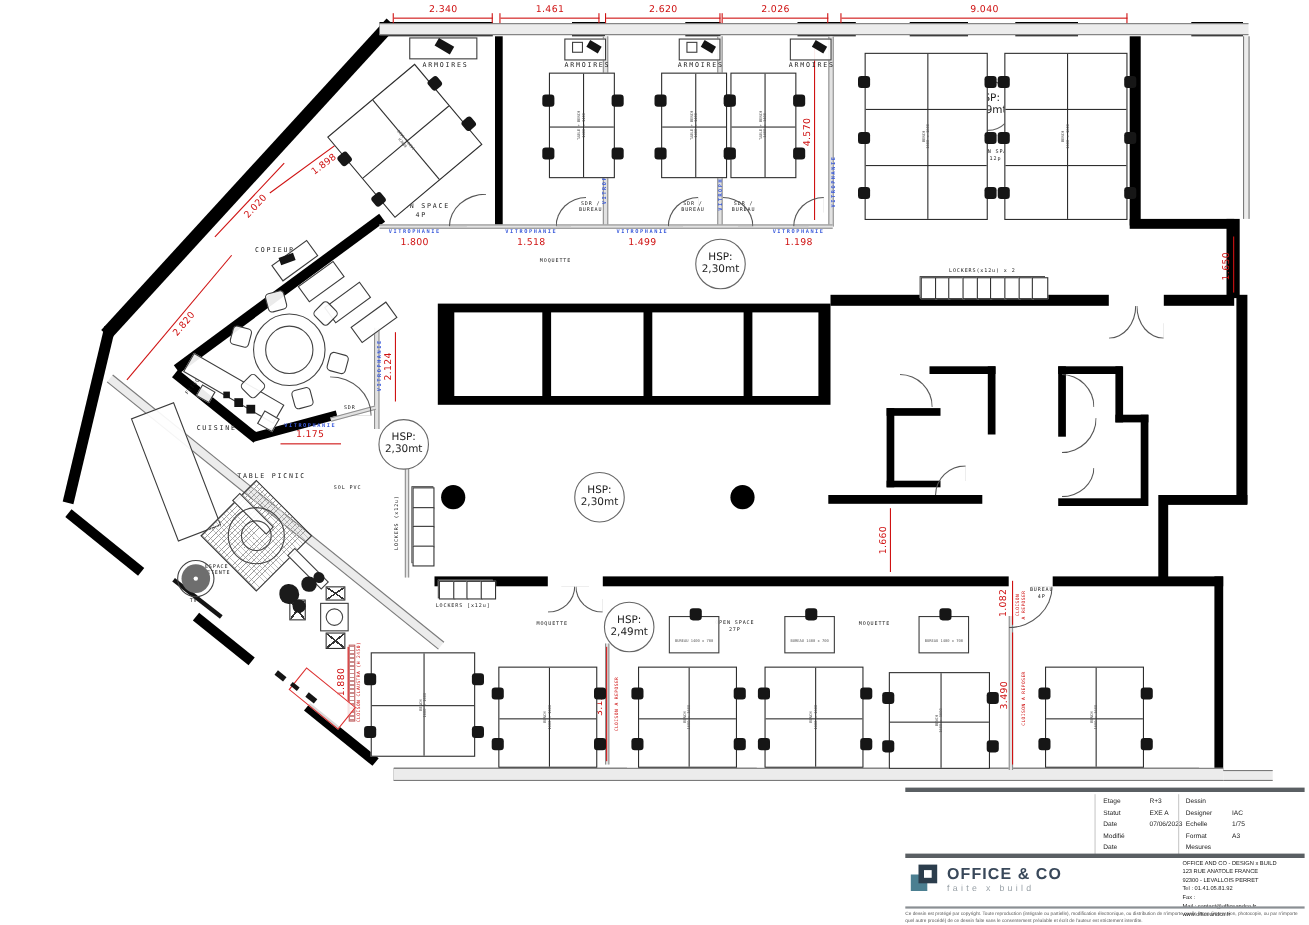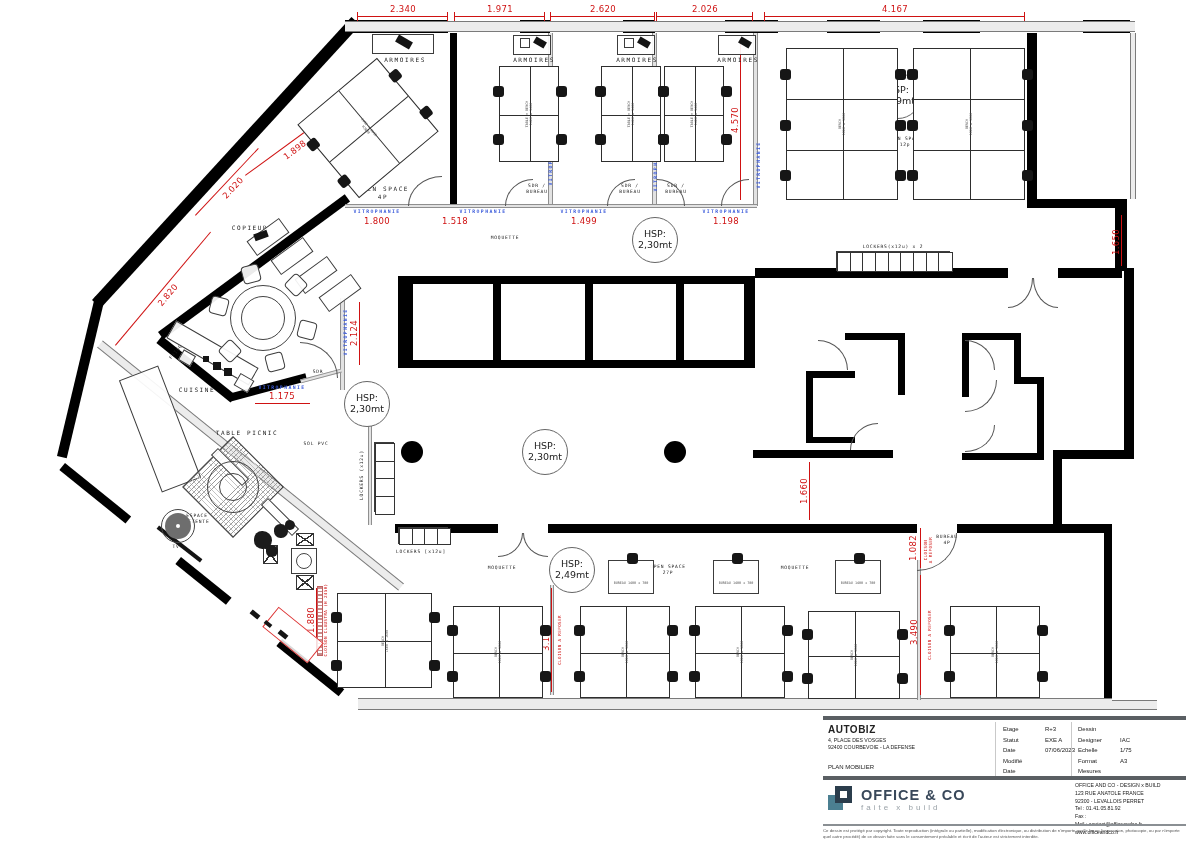--- a/index.html
+++ b/index.html
@@ -155,34 +155,34 @@
       <div class="abs dim" style="left: 552px; top: 588px; width: 104px; height: 1px; transform: rotate(90deg); transform-origin: 0px 0px;"></div>
       <div class="abs dim" style="left: 921px; top: 575px; width: 120px; height: 1px; transform: rotate(90deg); transform-origin: 0px 0px;"></div>
       <div class="abs dim" style="left: 921px; top: 528px; width: 40px; height: 1px; transform: rotate(90deg); transform-origin: 0px 0px;"></div>
       <div class="abs dim" style="left: 317px; top: 588px; width: 64px; height: 1px; transform: rotate(90deg); transform-origin: 0px 0px;"></div>
       <div class="abs dim" style="left: 360px; top: 302px; width: 63px; height: 1px; transform: rotate(90deg); transform-origin: 0px 0px;"></div>
       <div class="abs dim" style="left: 255px; top: 403px; width: 55px; height: 1px; transform: rotate(0deg); transform-origin: 0px 0px;"></div>
       <div class="abs dim" style="left: 195px; top: 215px; width: 91.9674px; height: 1px; transform: rotate(-46.7624deg); transform-origin: 0px 0px;"></div>
       <div class="abs dim" style="left: 245px; top: 175px; width: 105.209px; height: 1px; transform: rotate(-36.1075deg); transform-origin: 0px 0px;"></div>
       <div class="abs dim" style="left: 115px; top: 345px; width: 147.628px; height: 1px; transform: rotate(-49.946deg); transform-origin: 0px 0px;"></div>
       <div class="abs lab r" style="left: 403px; top: 9px; transform: translate(-50%, -50%);">2.340</div>
-      <div class="abs lab r" style="left: 500px; top: 9px; transform: translate(-50%, -50%);">1.971</div>
+      <div class="abs lab r" style="left: 500px; top: 9px; transform: translate(-50%, -50%);">1.461</div>
       <div class="abs lab r" style="left: 603px; top: 9px; transform: translate(-50%, -50%);">2.620</div>
       <div class="abs lab r" style="left: 705px; top: 9px; transform: translate(-50%, -50%);">2.026</div>
-      <div class="abs lab r" style="left: 895px; top: 9px; transform: translate(-50%, -50%);">4.167</div>
+      <div class="abs lab r" style="left: 895px; top: 9px; transform: translate(-50%, -50%);">9.040</div>
       <div class="abs lab r" style="left: 233px; top: 188px; transform: translate(-50%, -50%) rotate(-47deg);">2.020</div>
       <div class="abs lab r" style="left: 295px; top: 150px; transform: translate(-50%, -50%) rotate(-37deg);">1.898</div>
       <div class="abs lab r" style="left: 168px; top: 295px; transform: translate(-50%, -50%) rotate(-50deg);">2.820</div>
       <div class="abs lab r" style="left: 735px; top: 120px; transform: translate(-50%, -50%) rotate(-90deg);">4.570</div>
       <div class="abs lab r" style="left: 1116px; top: 242px; transform: translate(-50%, -50%) rotate(-90deg);">1.650</div>
       <div class="abs lab r" style="left: 804px; top: 491px; transform: translate(-50%, -50%) rotate(-90deg);">1.660</div>
       <div class="abs lab r" style="left: 354px; top: 333px; transform: translate(-50%, -50%) rotate(-90deg);">2.124</div>
       <div class="abs lab r" style="left: 282px; top: 396px; transform: translate(-50%, -50%);">1.175</div>
       <div class="abs lab r" style="left: 377px; top: 221px; transform: translate(-50%, -50%);">1.800</div>
-      <div class="abs lab r" style="left: 455px; top: 221px; transform: translate(-50%, -50%);">1.518</div>
+      <div class="abs lab r" style="left: 483px; top: 221px; transform: translate(-50%, -50%);">1.518</div>
       <div class="abs lab r" style="left: 584px; top: 221px; transform: translate(-50%, -50%);">1.499</div>
       <div class="abs lab r" style="left: 726px; top: 221px; transform: translate(-50%, -50%);">1.198</div>
       <div class="abs lab r" style="left: 913px; top: 548px; transform: translate(-50%, -50%) rotate(-90deg);">1.082</div>
       <div class="abs lab r" style="left: 914px; top: 632px; transform: translate(-50%, -50%) rotate(-90deg);">3.490</div>
       <div class="abs lab r" style="left: 546px; top: 638px; transform: translate(-50%, -50%) rotate(-90deg);">3.120</div>
       <div class="abs lab r" style="left: 311px; top: 620px; transform: translate(-50%, -50%) rotate(-90deg);">1.880</div>
       <div class="abs lab rt" style="left: 326px; top: 620px; transform: translate(-50%, -50%) rotate(-90deg);">CLOISON CLAUSTRA (H 2450)</div>
       <div class="abs lab rt" style="left: 560px; top: 640px; transform: translate(-50%, -50%) rotate(-90deg);">CLOISON A REPOSER</div>
       <div class="abs lab rt" style="left: 930px; top: 635px; transform: translate(-50%, -50%) rotate(-90deg);">CLOISON A REPOSER</div>
       <div class="abs lab rt" style="left: 928px; top: 550px; transform: translate(-50%, -50%) rotate(-90deg);">CLOISON
@@ -467,26 +467,20 @@
       <div class="abs f" style="left: 374px; top: 442px; width: 20px; height: 70px;">
         <div class="lockcell" style="left: 0px; top: 0px; width: 100%; height: 17.5px;"></div>
         <div class="lockcell" style="left: 0px; top: 17.5px; width: 100%; height: 17.5px;"></div>
         <div class="lockcell" style="left: 0px; top: 35px; width: 100%; height: 17.5px;"></div>
         <div class="lockcell" style="left: 0px; top: 52.5px; width: 100%; height: 17.5px;"></div>
       </div>
     </div>
 
   <div id="titleblock">
     <div class="tb-rule" style="top:0;"></div>
-    <div class="tb-col" style="left:5px;width:165px;">
-      <div class="tb-client">AUTOBIZ</div>
-      <div class="tb-addr">4, PLACE DES VOSGES</div>
-      <div class="tb-addr">92400      COURBEVOIE - LA DEFENSE</div>
-      <div class="tb-doc">PLAN MOBILIER</div>
-    </div>
     <div class="tb-vline" style="left:172px;"></div>
     <div class="tb-col" id="tb-fields-left" style="left:180px;width:100px;">
         <div class="fieldrow">
           <div class="fl">Etage</div>
           <div class="fv">R+3</div>
         </div>
         <div class="fieldrow">
           <div class="fl">Statut</div>
           <div class="fv">EXE A</div>
         </div>

